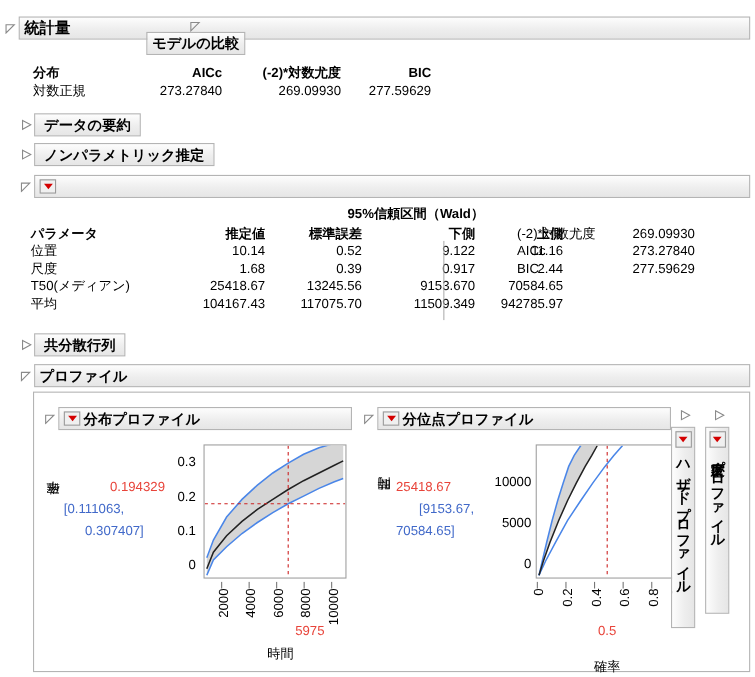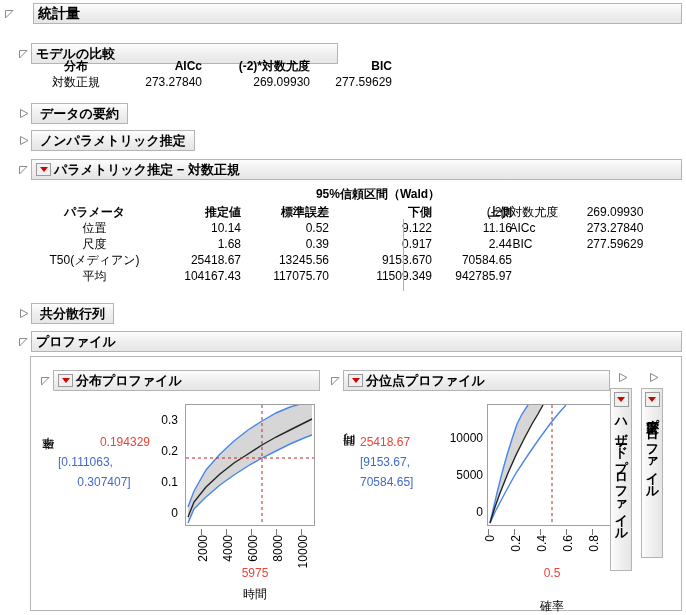--- a/index.html
+++ b/index.html
@@ -78,21 +78,21 @@
     font-size: 12px;
   }
   table.jmp td, table.jmp th {
     padding: 0 0 0 0;
     font-weight: normal;
     white-space: nowrap;
     line-height: 16px;
   }
   table.jmp th { font-weight: bold; }
   .num { text-align: right; }
-  .lbl { text-align: center; }
+  .lbl { text-align: left; }
 
   
   .plotframe {
     border: 1px solid #a0a0a0;
     background: #ffffff;
     box-sizing: border-box;
     position: relative;
     overflow: hidden;
   }
   .redtxt { color: #e8443a; }
@@ -126,30 +126,30 @@
     writing-mode: vertical-rl;
     text-orientation: upright;
     white-space: nowrap;
     letter-spacing: -1px;
   }
   .abs { position: absolute; }
 </style>
 </head>
 <body>
 
-<div class="titlebar lvl0 abs" style="left:4px; top:3px; width:678px;gap:16px;">
+<div class="titlebar lvl0 abs" style="left:4px; top:15px; width:678px;">
   <span class="tri">
     <svg width="11" height="11" viewBox="0 0 11 11">
       <path d="M1.5 2.5 L9 2.5 L1.5 10 Z" fill="none" stroke="#8a8a8a" stroke-width="1"></path>
     </svg>
   </span>
   <span class="cap">統計量</span>
 </div>
 
-<div class="titlebar lvl1 abs" style="left:18px; top:43px; width:320px;">
+<div class="titlebar lvl1 abs" style="left:18px; top:18px; width:320px;flex-direction:column;">
   <span class="tri">
     <svg width="11" height="11" viewBox="0 0 11 11">
       <path d="M1.5 2.5 L9 2.5 L1.5 10 Z" fill="none" stroke="#8a8a8a" stroke-width="1"></path>
     </svg>
   </span>
   <span class="cap">モデルの比較</span>
 </div>
 
 <table class="jmp abs" style="left:30px; top:58px;">
   <tbody>
@@ -189,21 +189,20 @@
 <div class="titlebar lvl1 abs" style="left:18px; top:159px; width:664px;">
   <span class="tri">
     <svg width="11" height="11" viewBox="0 0 11 11">
       <path d="M1.5 2.5 L9 2.5 L1.5 10 Z" fill="none" stroke="#8a8a8a" stroke-width="1"></path>
     </svg>
   </span>
   <span class="cap">
     <span class="redmenu">
         <i></i>
       </span>
-    <span>パラメトリック推定 − 対数正規</span>
   </span>
 </div>
 
 <div class="abs" style="left:290px; top:186px; width:176px; text-align:center; font-weight:bold;">95%信頼区間（Wald）</div>
 
 <table class="jmp abs" style="left:28px; top:204px;">
   <tbody>
       <tr>
     <th class="lbl" style="width:133px">パラメータ</th>
     <th class="num" style="width:80px">推定値</th>
@@ -337,41 +336,41 @@
 </div>
 <div class="abs" style="left:271px; top:529px;">
   <div style="width:1px;height:6px;background:#777;margin-left:5px;"></div>
   <div class="rot90" style="font-size:12px;">8000</div>
 </div>
 <div class="abs" style="left:296px; top:529px;">
   <div style="width:1px;height:6px;background:#777;margin-left:5px;"></div>
   <div class="rot90" style="font-size:12px;">10000</div>
 </div>
 
-<div class="abs redtxt" style="left:215px; top:566px; width:80px; text-align:center;">5975</div>
+<div class="abs redtxt" style="left:215px; top:566px; width:80px; text-align:right;">5975</div>
 <div class="abs" style="left:215px; top:586px; width:80px; text-align:center;">時間</div>
 
 <div class="titlebar lvl1 abs" style="left:330px; top:370px; width:280px;">
   <span class="tri">
     <svg width="11" height="11" viewBox="0 0 11 11">
       <path d="M1.5 2.5 L9 2.5 L1.5 10 Z" fill="none" stroke="#8a8a8a" stroke-width="1"></path>
     </svg>
   </span>
   <span class="cap">
     <span class="redmenu">
         <i></i>
       </span>
     <span>分位点プロファイル</span>
   </span>
 </div>
 
 <div class="abs vrot" style="left:341px; top:455px; font-size:12px;">時間</div>
 
 <div class="abs redtxt" style="left:360px; top:435px; width:92px; text-align:left;">25418.67</div>
-<div class="abs bluetxt" style="left:360px; top:455px; width:92px; text-align:left;">[9153.67,</div>
+<div class="abs bluetxt" style="left:360px; top:455px; width:92px; text-align:center;">[9153.67,</div>
 <div class="abs bluetxt" style="left:360px; top:475px; width:92px; text-align:left;">70584.65]</div>
 
 <div class="abs" style="left:438px; top:431px; width:45px; text-align:right;">10000</div>
 <div class="abs" style="left:438px; top:468px; width:45px; text-align:right;">5000</div>
 <div class="abs" style="left:438px; top:505px; width:45px; text-align:right;">0</div>
 
 <div class="plotframe abs" style="left:487px; top:404px; width:130px; height:122px;">
   <svg width="128" height="120" viewBox="0 0 128 120">
 
     <path d="M2,118 L6,105 L12,88 L20,68 L28,50 L36,34 L44,19 L50,9 L54,0

